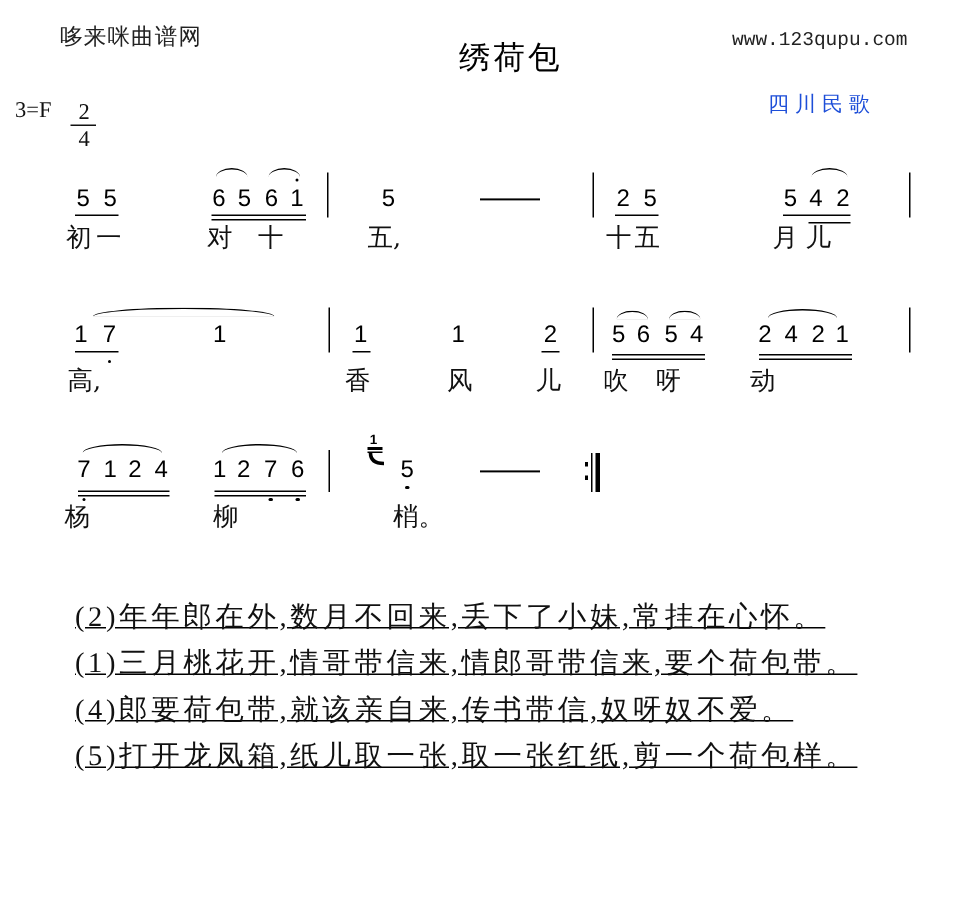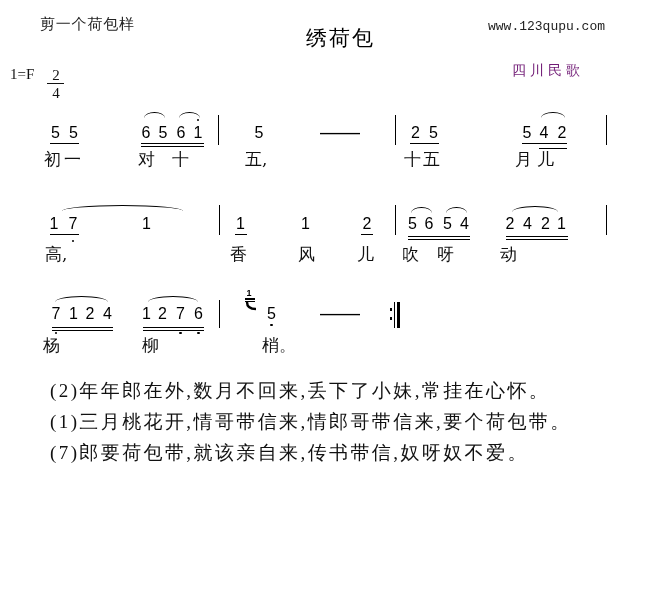--- a/index.html
+++ b/index.html
@@ -6,49 +6,49 @@
   #page { position:relative; width:650px; height:602px; background:#fff; overflow:hidden; color:#000; }
   .abs { position:absolute; }
 
   
   .site-name { position:absolute; left:40px; top:17px; font:15px/15px "DejaVu Serif", serif; letter-spacing:0.8px; color:#222; white-space:nowrap; }
   .site-url { position:absolute; left:488px; top:20px; font:13px/13px "Liberation Mono", monospace; color:#222; white-space:nowrap; }
   .song-title { position:absolute; left:306px; top:28px; font:21px/21px "DejaVu Sans", sans-serif; letter-spacing:2px; color:#000; white-space:nowrap; }
   .key { position:absolute; left:10px; top:67px; font:15px/15px "Liberation Serif", serif; color:#111; white-space:nowrap; }
   .ts-num { position:absolute; left:49px; width:14px; text-align:center; font:15px/15px "Liberation Serif", serif; color:#111; }
   .ts-line { position:absolute; left:47px; top:83px; width:17px; height:1px; background:#111; }
-  .origin { position:absolute; left:512px; top:63px; font:14px/14px "DejaVu Serif", serif; letter-spacing:4px; color:#701a75; white-space:nowrap; }
+  .origin { position:absolute; left:512px; top:63px; font:14px/14px "DejaVu Serif", serif; letter-spacing:4px; color:#1d4ed8; white-space:nowrap; }
 
   
   .note { position:absolute; width:10px; text-align:center; font:16px/16px "Liberation Sans", sans-serif; color:#000; }
   .note[data-oct="1"]::before { content:""; position:absolute; left:3.8px; top:-6px; width:2.4px; height:2.4px; background:#000; border-radius:50%; }
   .note[data-oct="-1"]::after { content:""; position:absolute; left:3.8px; top:18px; width:2.4px; height:2.4px; background:#000; border-radius:50%; }
   .note.u1[data-oct="-1"]::after { top:23.5px; }
   .note.u2[data-oct="-1"]::after { top:26px; }
   .grace { position:absolute; font:9px/9px "Liberation Sans", sans-serif; font-weight:bold; color:#000; width:8px; text-align:center; }
   .dash { position:absolute; font:20px/20px "Liberation Sans", sans-serif; color:#000; white-space:nowrap; }
   .ul { position:absolute; height:1.6px; background:#000; }
   .slur { position:absolute; height:6px; border-top:1.3px solid #000; border-radius:50% 50% 0 0 / 100% 100% 0 0; box-sizing:border-box; }
   .bar { position:absolute; width:1.4px; background:#000; }
   .rdot { position:absolute; width:2.6px; height:2.6px; background:#000; }
   .ly { position:absolute; font:17px/17px "DejaVu Serif", serif; color:#111; white-space:nowrap; }
 
   
-  .verses { position:absolute; left:50px; top:375px; }
+  .verses { position:absolute; left:50px; top:396px;text-decoration:underline; }
   .verse { font:19px/31px "Liberation Serif", serif; letter-spacing:2.4px; color:#111; white-space:nowrap; }
 </style>
 </head>
 <body>
 
 <div id="page">
 
-  <div class="site-name">剪一个荷包样</div>
+  <div class="site-name">哆来咪曲谱网</div>
   <div class="site-url">www.123qupu.com</div>
   <div class="song-title">绣荷包</div>
-  <div class="key">1=F</div>
+  <div class="key">3=F</div>
   <div class="ts-num" style="top:68px">2</div>
   <div class="ts-line"></div>
   <div class="ts-num" style="top:86px">4</div>
   <div class="origin">四川民歌</div>
 
   <div>
 
     <span class="note u1" style="left:50.5px;top:125px" data-oct="0">5</span>
     <span class="note u1" style="left:68.5px;top:125px" data-oct="0">5</span>
     <span class="note u2" style="left:141px;top:125px" data-oct="0">6</span>
@@ -165,16 +165,17 @@
     </div>
 
     <span class="ly" style="left:43px;top:337px">杨</span>
     <span class="ly" style="left:142px;top:337px">柳</span>
     <span class="ly" style="left:262px;top:337px">梢。</span>
   </div>
 
   <div class="verses">
     <div class="verse">(2)年年郎在外,数月不回来,丢下了小妹,常挂在心怀。</div>
     <div class="verse">(1)三月桃花开,情哥带信来,情郎哥带信来,要个荷包带。</div>
-    <div class="verse">(7)郎要荷包带,就该亲自来,传书带信,奴呀奴不爱。</div>
+    <div class="verse">(4)郎要荷包带,就该亲自来,传书带信,奴呀奴不爱。</div>
+    <div class="verse">(5)打开龙凤箱,纸儿取一张,取一张红纸,剪一个荷包样。</div>
   </div>
 
 </div>
 
 </body></html>

